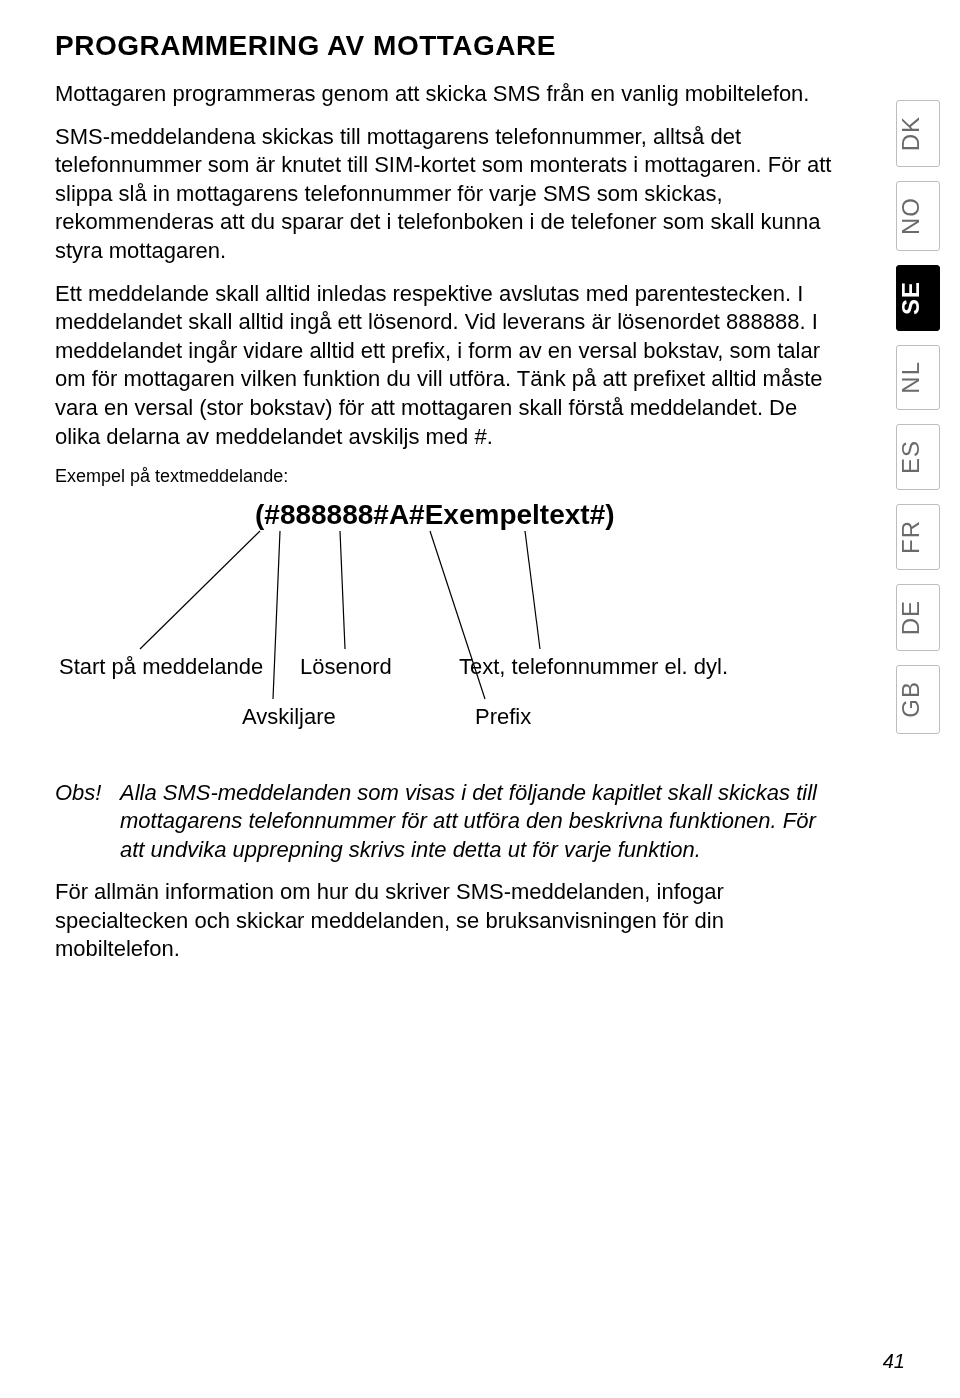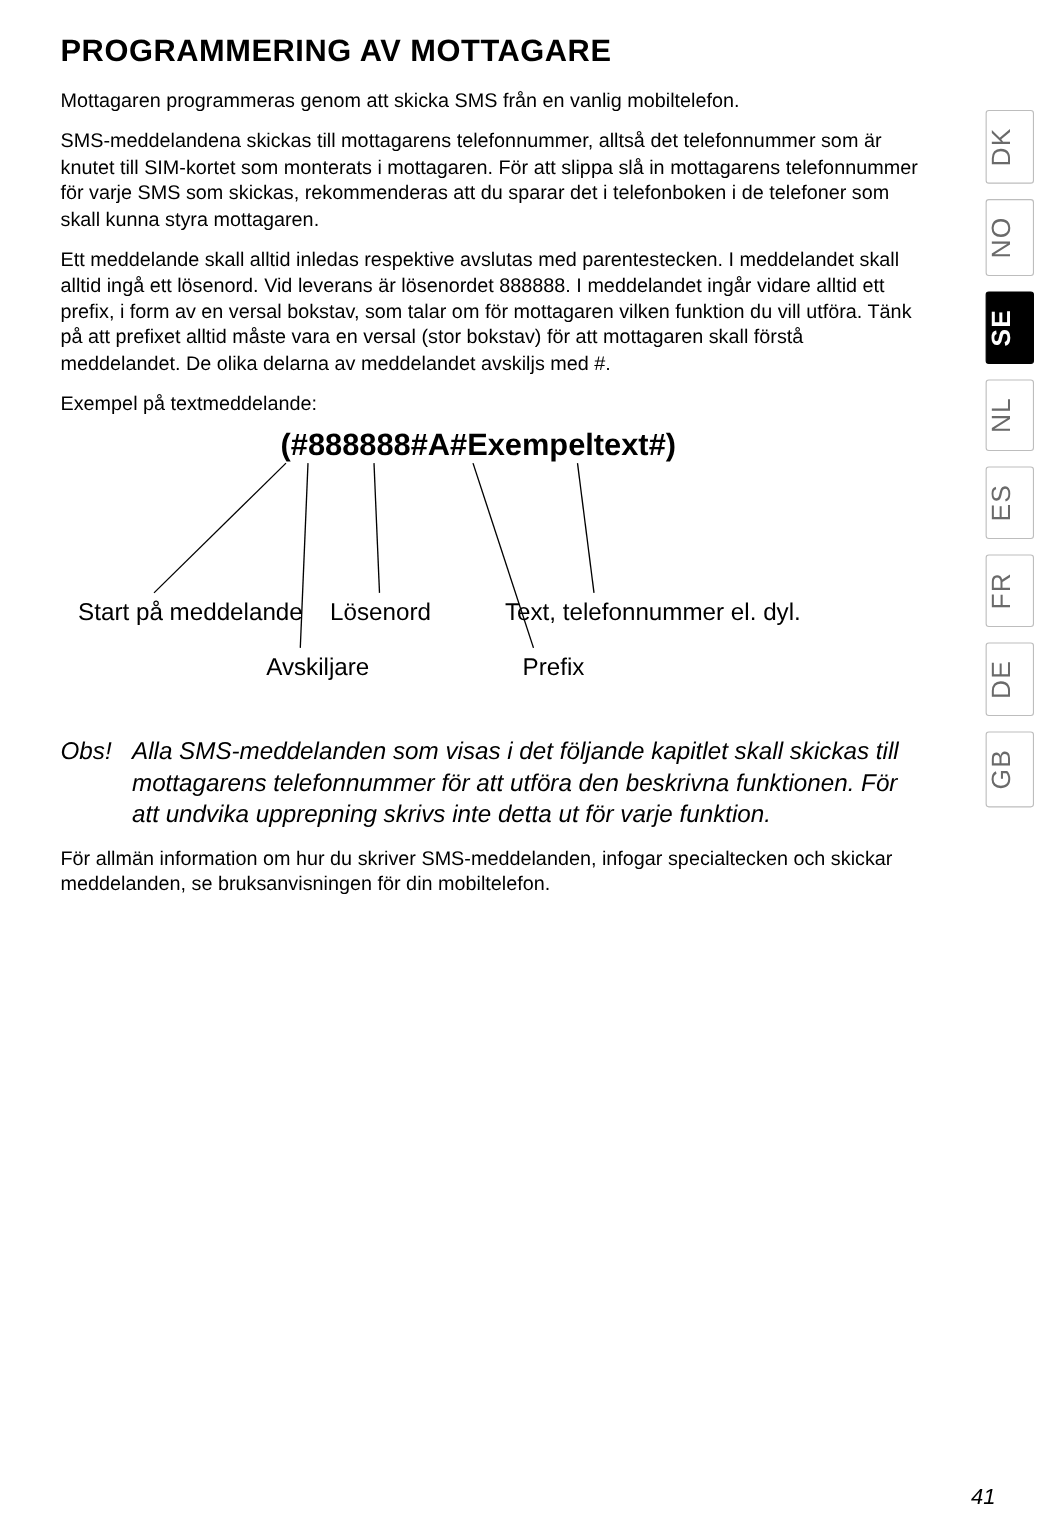--- a/index.html
+++ b/index.html
@@ -19,21 +19,21 @@
   .content {
     width: 780px;
   }
   h1 {
     font-size: 28px;
     font-weight: bold;
     letter-spacing: 0.5px;
     margin-bottom: 18px;
   }
   p {
-    font-size: 18px;
+    font-size: 22px;
     line-height: 1.3;
     margin-bottom: 14px;
   }
   .example-label {
     font-size: 18px;
     margin-bottom: 10px;
   }
   .example-diagram {
     position: relative;
     width: 780px;
@@ -135,21 +135,21 @@
         <line x1="225" y1="32" x2="218" y2="200" stroke="#000" stroke-width="1.2"></line>
 
         <line x1="285" y1="32" x2="290" y2="150" stroke="#000" stroke-width="1.2"></line>
 
         <line x1="375" y1="32" x2="430" y2="200" stroke="#000" stroke-width="1.2"></line>
 
         <line x1="470" y1="32" x2="485" y2="150" stroke="#000" stroke-width="1.2"></line>
       </svg>
 
       <div class="legend-row1">
-        <span class="legend-item" style="left:16px;">Start på meddelande</span>
+        <span class="legend-item" style="left:4px;">Start på meddelande</span>
         <span class="legend-item" style="left:245px;">Lösenord</span>
         <span class="legend-item" style="left:404px;">Text, telefonnummer el. dyl.</span>
       </div>
       <div class="legend-row2">
         <span class="legend-item" style="left:187px;">Avskiljare</span>
         <span class="legend-item" style="left:420px;">Prefix</span>
       </div>
     </div>
 
     <div class="note">

